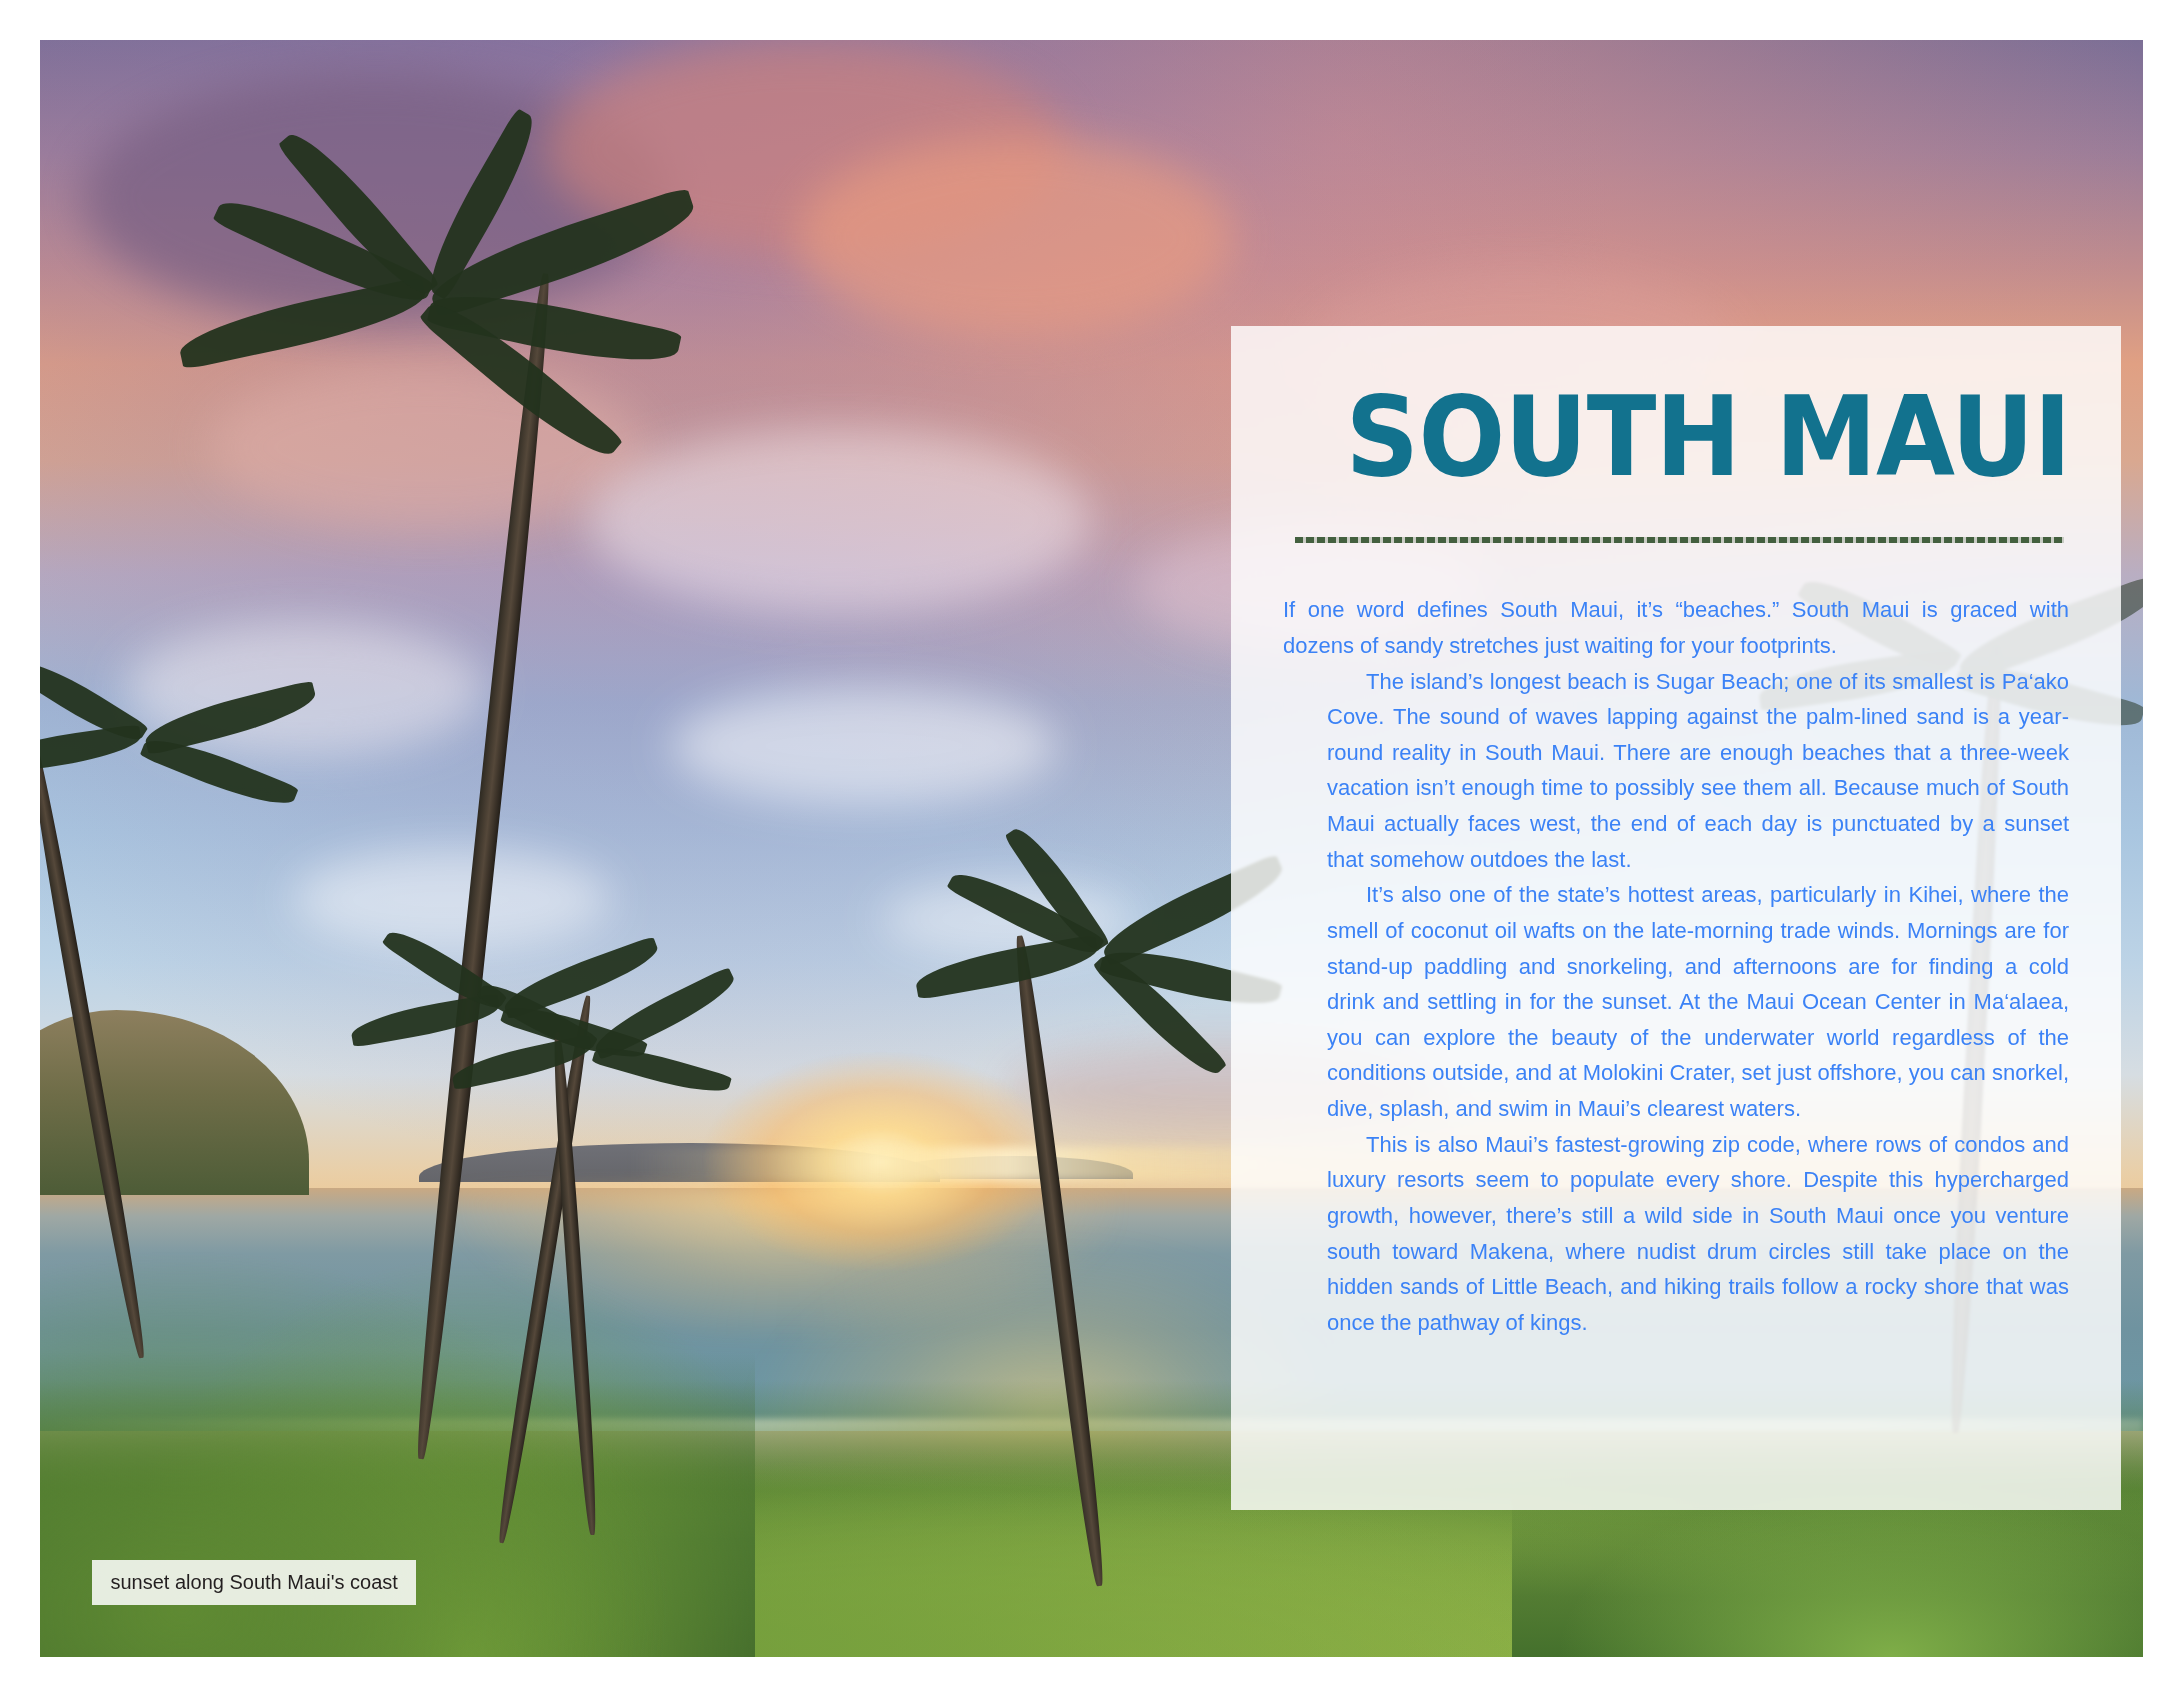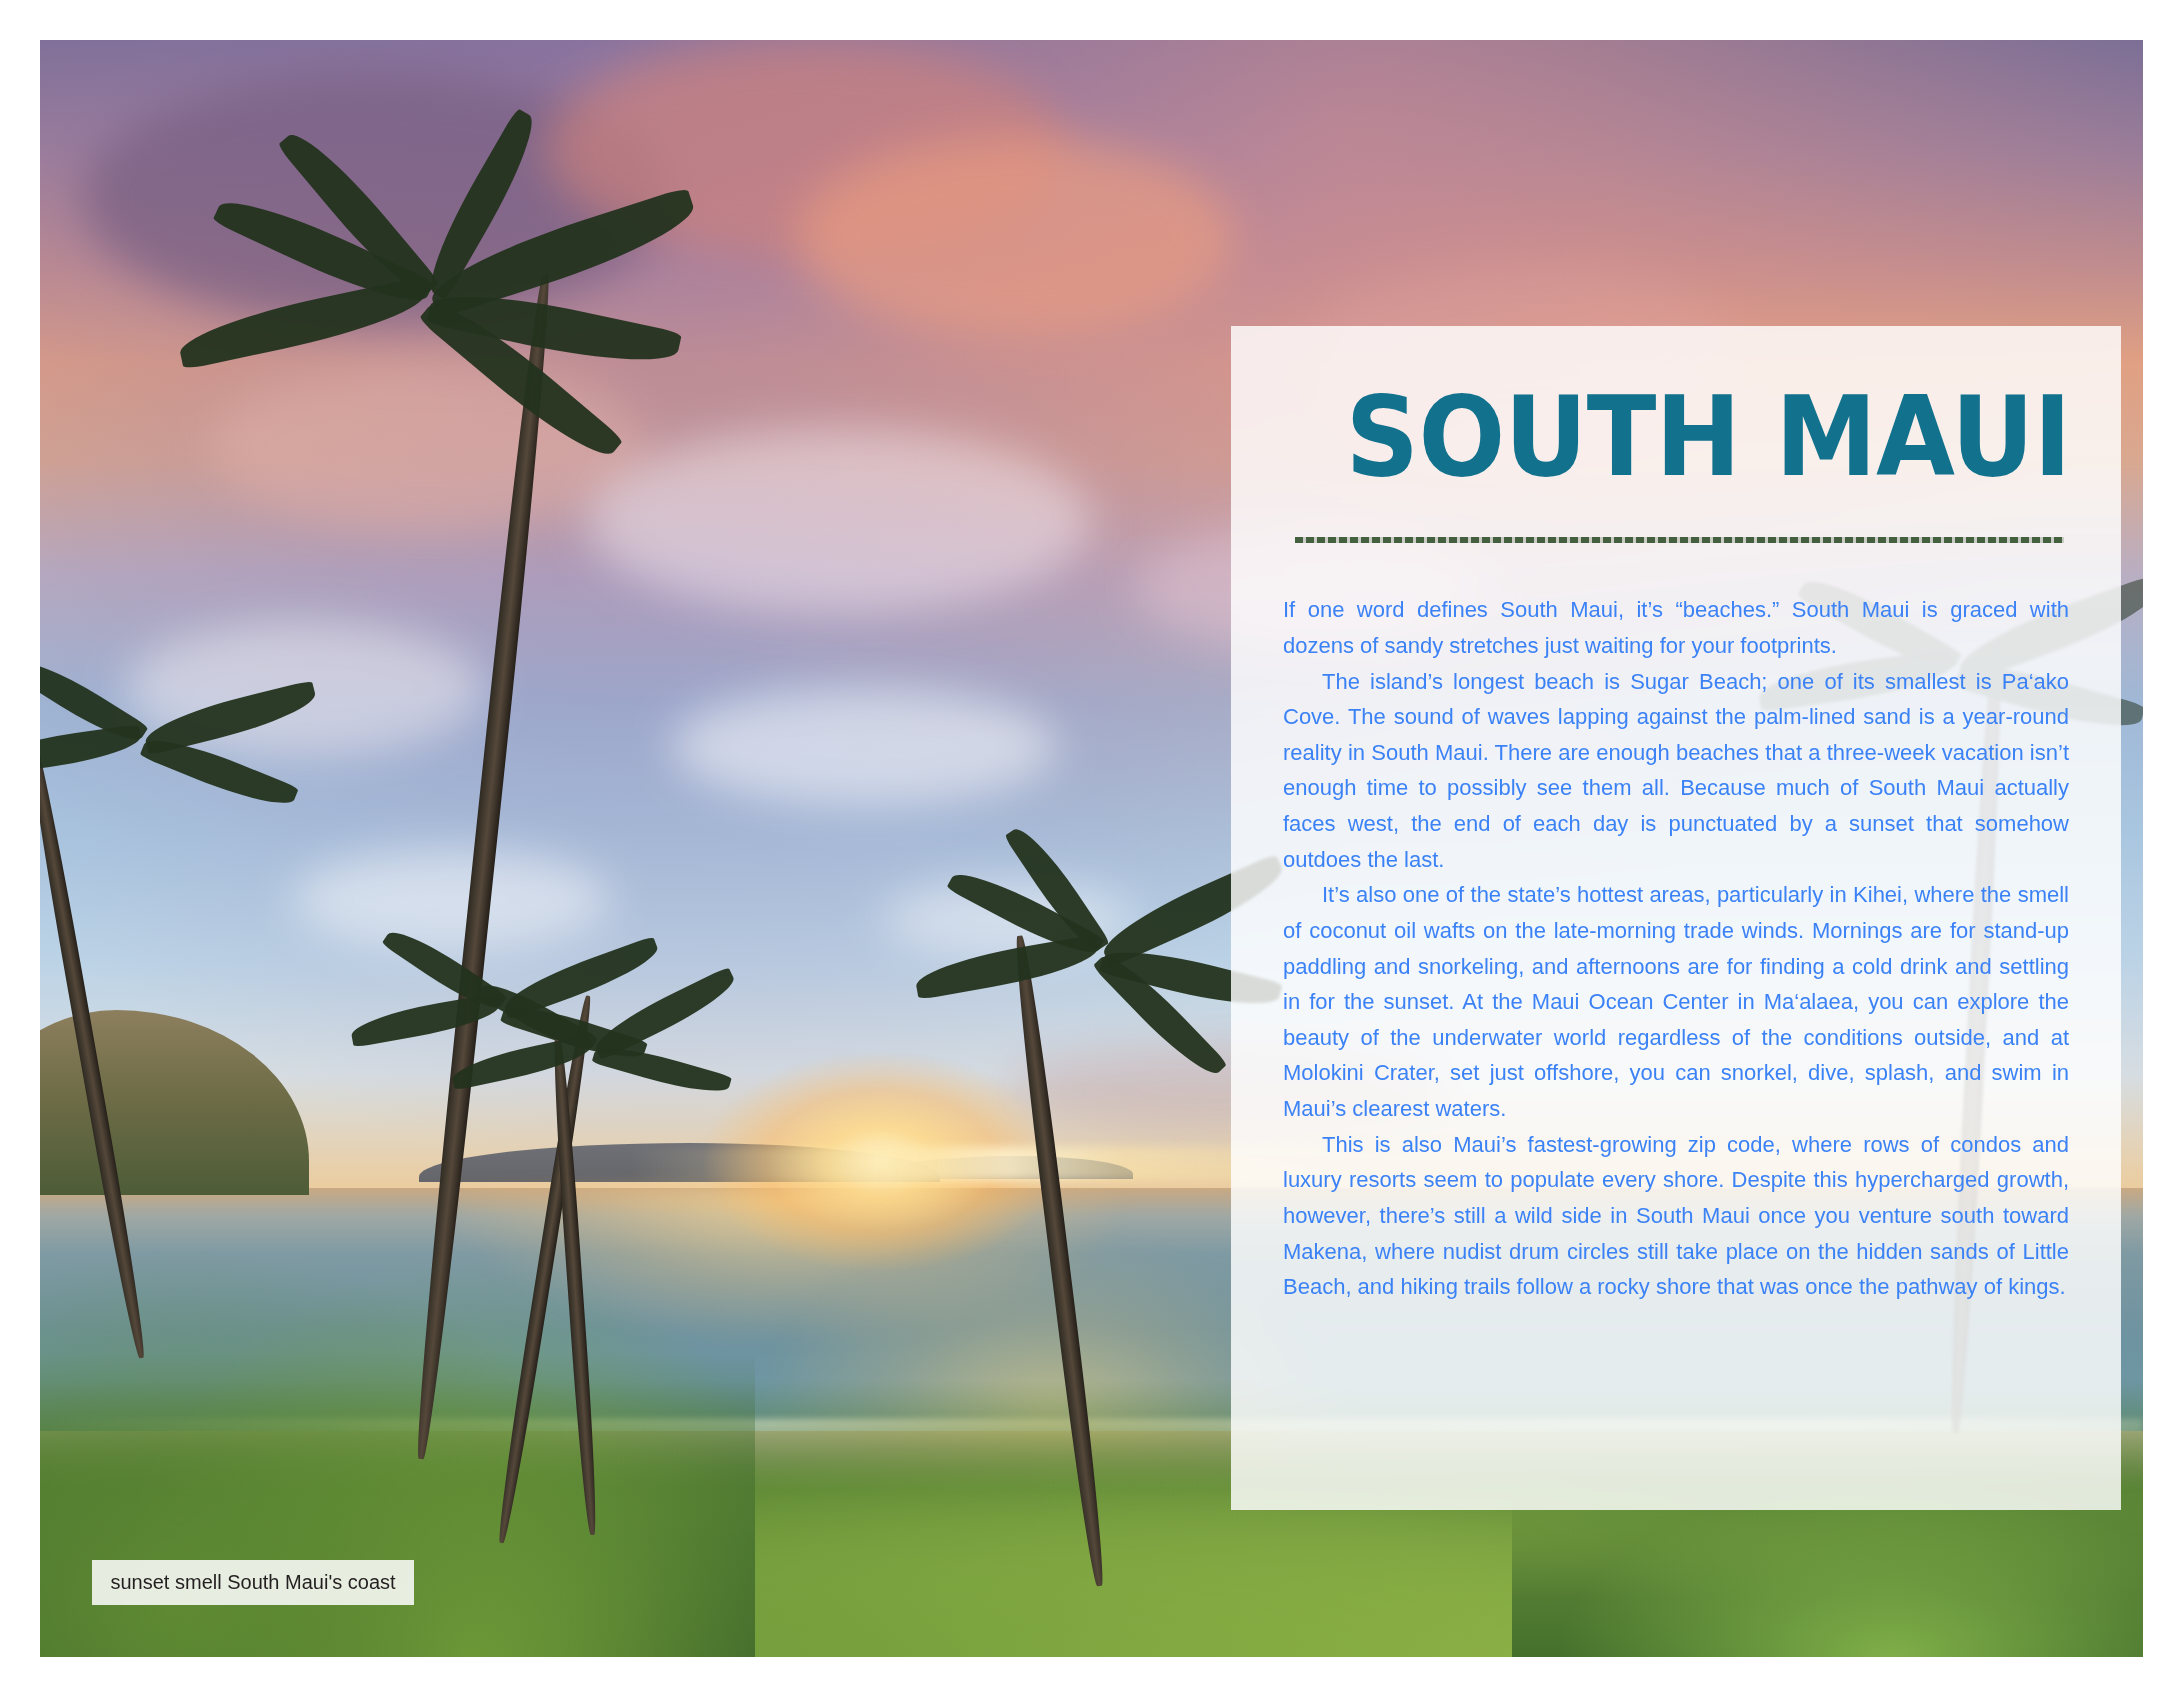--- a/index.html
+++ b/index.html
@@ -272,21 +272,21 @@
   }
   .body-copy {
     margin-top: 49px;
     color: #3b82f6;
     font-family: "Liberation Sans", sans-serif;
     font-size: 22px;
     line-height: 1.62;
     text-align: justify;
   }
   .body-copy p { margin: 0; }
-  .body-copy p + p { text-indent: 39px; }
+  .body-copy p + p { text-indent: 39px; margin-left: 44px; }
 
   
   .caption {
     position: absolute;
     left: 52px;
     bottom: 52px;
     background: rgba(255,255,255,0.85);
     color: #231f20;
     font-size: 20px;
     line-height: 1;
@@ -388,17 +388,17 @@
         <div class="rule"></div>
         <div class="body-copy">
           <p>If one word defines South Maui, it’s “beaches.” South Maui is graced with dozens of sandy stretches just waiting for your footprints.</p>
           <p>The island’s longest beach is Sugar Beach; one of its smallest is Pa‘ako Cove. The sound of waves lapping against the palm-lined sand is a year-round reality in South Maui. There are enough beaches that a three-week vacation isn’t enough time to possibly see them all. Because much of South Maui actually faces west, the end of each day is punctuated by a sunset that somehow outdoes the last.</p>
           <p>It’s also one of the state’s hottest areas, particularly in Kihei, where the smell of coconut oil wafts on the late-morning trade winds. Mornings are for stand-up paddling and snorkeling, and afternoons are for finding a cold drink and settling in for the sunset. At the Maui Ocean Center in Ma‘alaea, you can explore the beauty of the underwater world regardless of the conditions outside, and at Molokini Crater, set just offshore, you can snorkel, dive, splash, and swim in Maui’s clearest waters.</p>
           <p>This is also Maui’s fastest-growing zip code, where rows of condos and luxury resorts seem to populate every shore. Despite this hypercharged growth, however, there’s still a wild side in South Maui once you venture south toward Makena, where nudist drum circles still take place on the hidden sands of Little Beach, and hiking trails follow a rocky shore that was once the pathway of kings.</p>
         </div>
       </div>
     </div>
 
-    <div class="caption">sunset smell South Maui's coast</div>
+    <div class="caption">sunset along South Maui's coast</div>
   </div>
 
 </div>
 
 
 </body></html>

